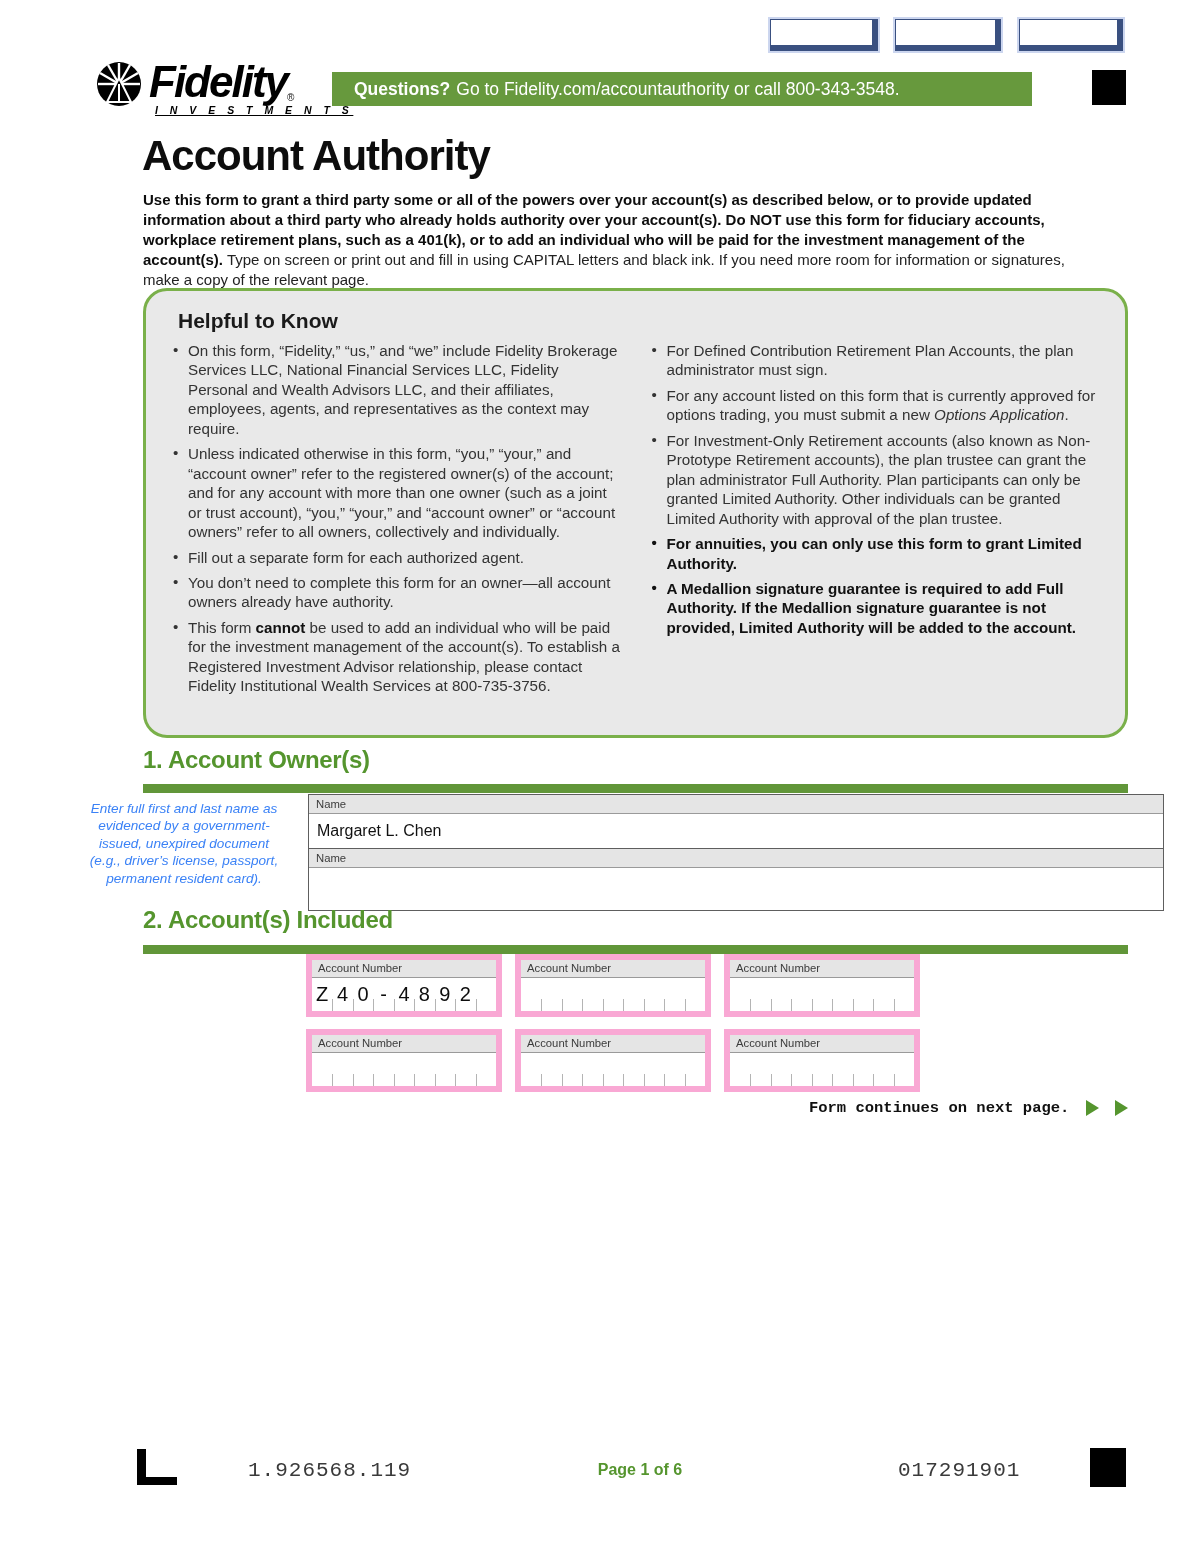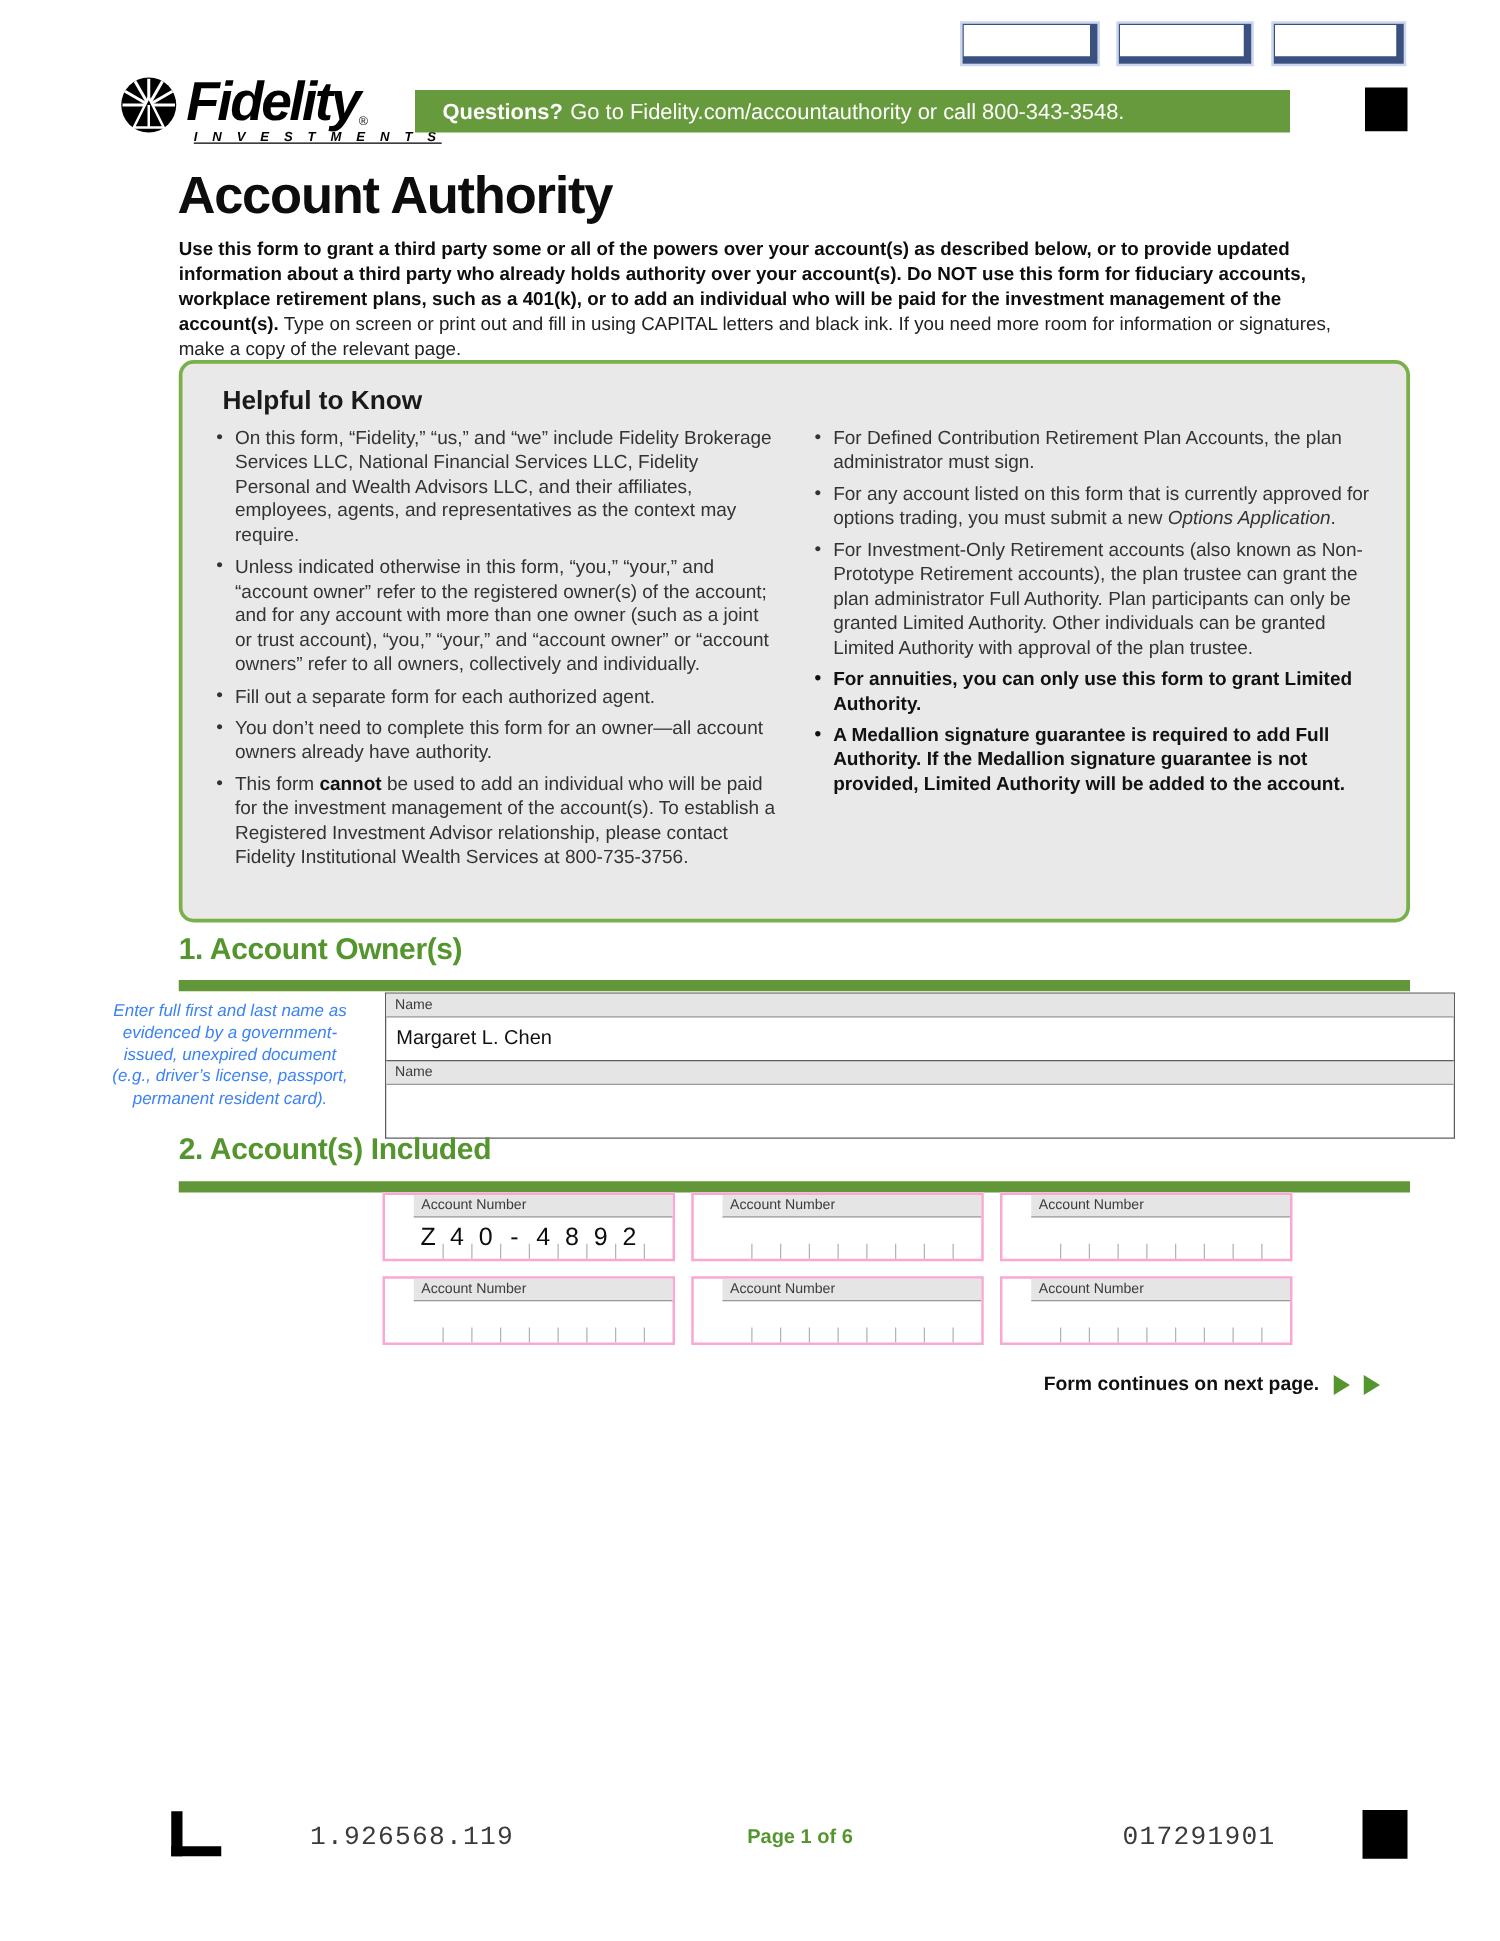--- a/index.html
+++ b/index.html
@@ -23,21 +23,21 @@
         color:#fff;font-size:17.5px;display:flex;align-items:center;padding-left:22px;box-sizing:border-box;}
   .qbar b{margin-right:6px;}
   .blacksq{position:absolute;background:#000;}
 
   .title{position:absolute;left:142px;top:132px;font-size:42px;font-weight:bold;letter-spacing:-1px;color:#0d0d0d;}
 
   .intro{position:absolute;left:143px;top:190px;width:950px;font-size:15px;line-height:1.33;color:#222;}
   .intro .seg-b{font-weight:bold;color:#0d0d0d;}
 
   .helpful{position:absolute;left:143px;top:288px;width:985px;height:450px;box-sizing:border-box;
-           background:#e9e9e9;border:3px solid #7ab04a;border-radius:12px;padding:14px 26px 0 26px;overflow:hidden;}
+           background:#e9e9e9;border:3px solid #7ab04a;border-radius:24px;padding:14px 26px 0 26px;overflow:hidden;}
   .helpful h2{margin:4px 0 8px 6px;font-size:21px;color:#1a1a1a;}
   .helpful-cols{display:flex;gap:30px;}
   .helpful-col{width:465px;}
   .helpful ul{margin:0;padding:0;}
   .helpful li{list-style:none;position:relative;padding-left:16px;margin-bottom:6px;
               font-size:15.2px;line-height:1.28;color:#333;}
   .helpful li::before{content:"\2022";position:absolute;left:1px;top:-1px;}
   .helpful li.b::before{font-weight:bold;color:#111;}
   .helpful .seg-b{font-weight:bold;color:#111;}
   .helpful .seg-i{font-style:italic;}
@@ -52,29 +52,29 @@
   .name-block{position:absolute;left:308px;top:794px;width:856px;border:1px solid #5e5e5e;box-sizing:border-box;background:#fff;}
   .field-label{background:#e5e5e5;border-bottom:1px solid #9a9a9a;font-size:11.3px;color:#3c3c3c;
                padding:3px 0 3px 7px;}
   .field-value{height:34px;font-size:16px;color:#111;display:flex;align-items:center;padding-left:8px;}
   .field-label.mid{border-top:1px solid #5e5e5e;}
   .field-value.empty{height:42px;}
 
   
   .acct-grid{position:absolute;left:306px;top:954px;width:740px;}
   .acct-row{display:flex;gap:13px;margin-bottom:12px;}
-  .acct-box{width:234px;border:2px solid #f9a8d4;box-sizing:border-box;background:#fff;padding-left:23px;}
+  .acct-box{width:196px;border:6px solid #f9a8d4;box-sizing:border-box;background:#fff;}
   .acct-box .field-label{padding:2px 0 3px 6px;}
   .comb{display:flex;height:33px;}
   .comb-cell{flex:1;position:relative;display:flex;align-items:center;justify-content:center;
              font-size:20px;color:#0d0d0d;}
   .comb-cell:not(:first-child)::before{content:"";position:absolute;left:0;bottom:0;width:1px;height:12px;background:#b4b4b4;}
 
-  .continue{position:absolute;left:576px;top:1099px;width:528px;text-align:right;
-            font-size:15.5px;font-weight:bold;color:#101010;}
+  .continue{position:absolute;left:600px;top:1099px;width:528px;text-align:right;
+            font-size:15.5px;font-weight:bold;color:#101010;font-family:Liberation Mono, monospace;}
   .arrow{display:inline-block;width:0;height:0;border-top:8px solid transparent;border-bottom:8px solid transparent;
          border-left:13px solid #55952e;margin-left:7px;vertical-align:middle;}
 
   
   .cropmark{position:absolute;left:137px;top:1449px;width:40px;height:36px;}
   .cropmark .v{position:absolute;left:0;top:0;width:9px;height:36px;background:#000;}
   .cropmark .h{position:absolute;left:0;bottom:0;width:40px;height:8px;background:#000;}
   .mono{font-family:"Liberation Mono","DejaVu Sans Mono",monospace;font-size:21px;color:#3a3a3a;letter-spacing:1px;}
   .footer-form{position:absolute;left:248px;top:1459px;}
   .footer-page{position:absolute;left:560px;top:1461px;width:160px;text-align:center;

